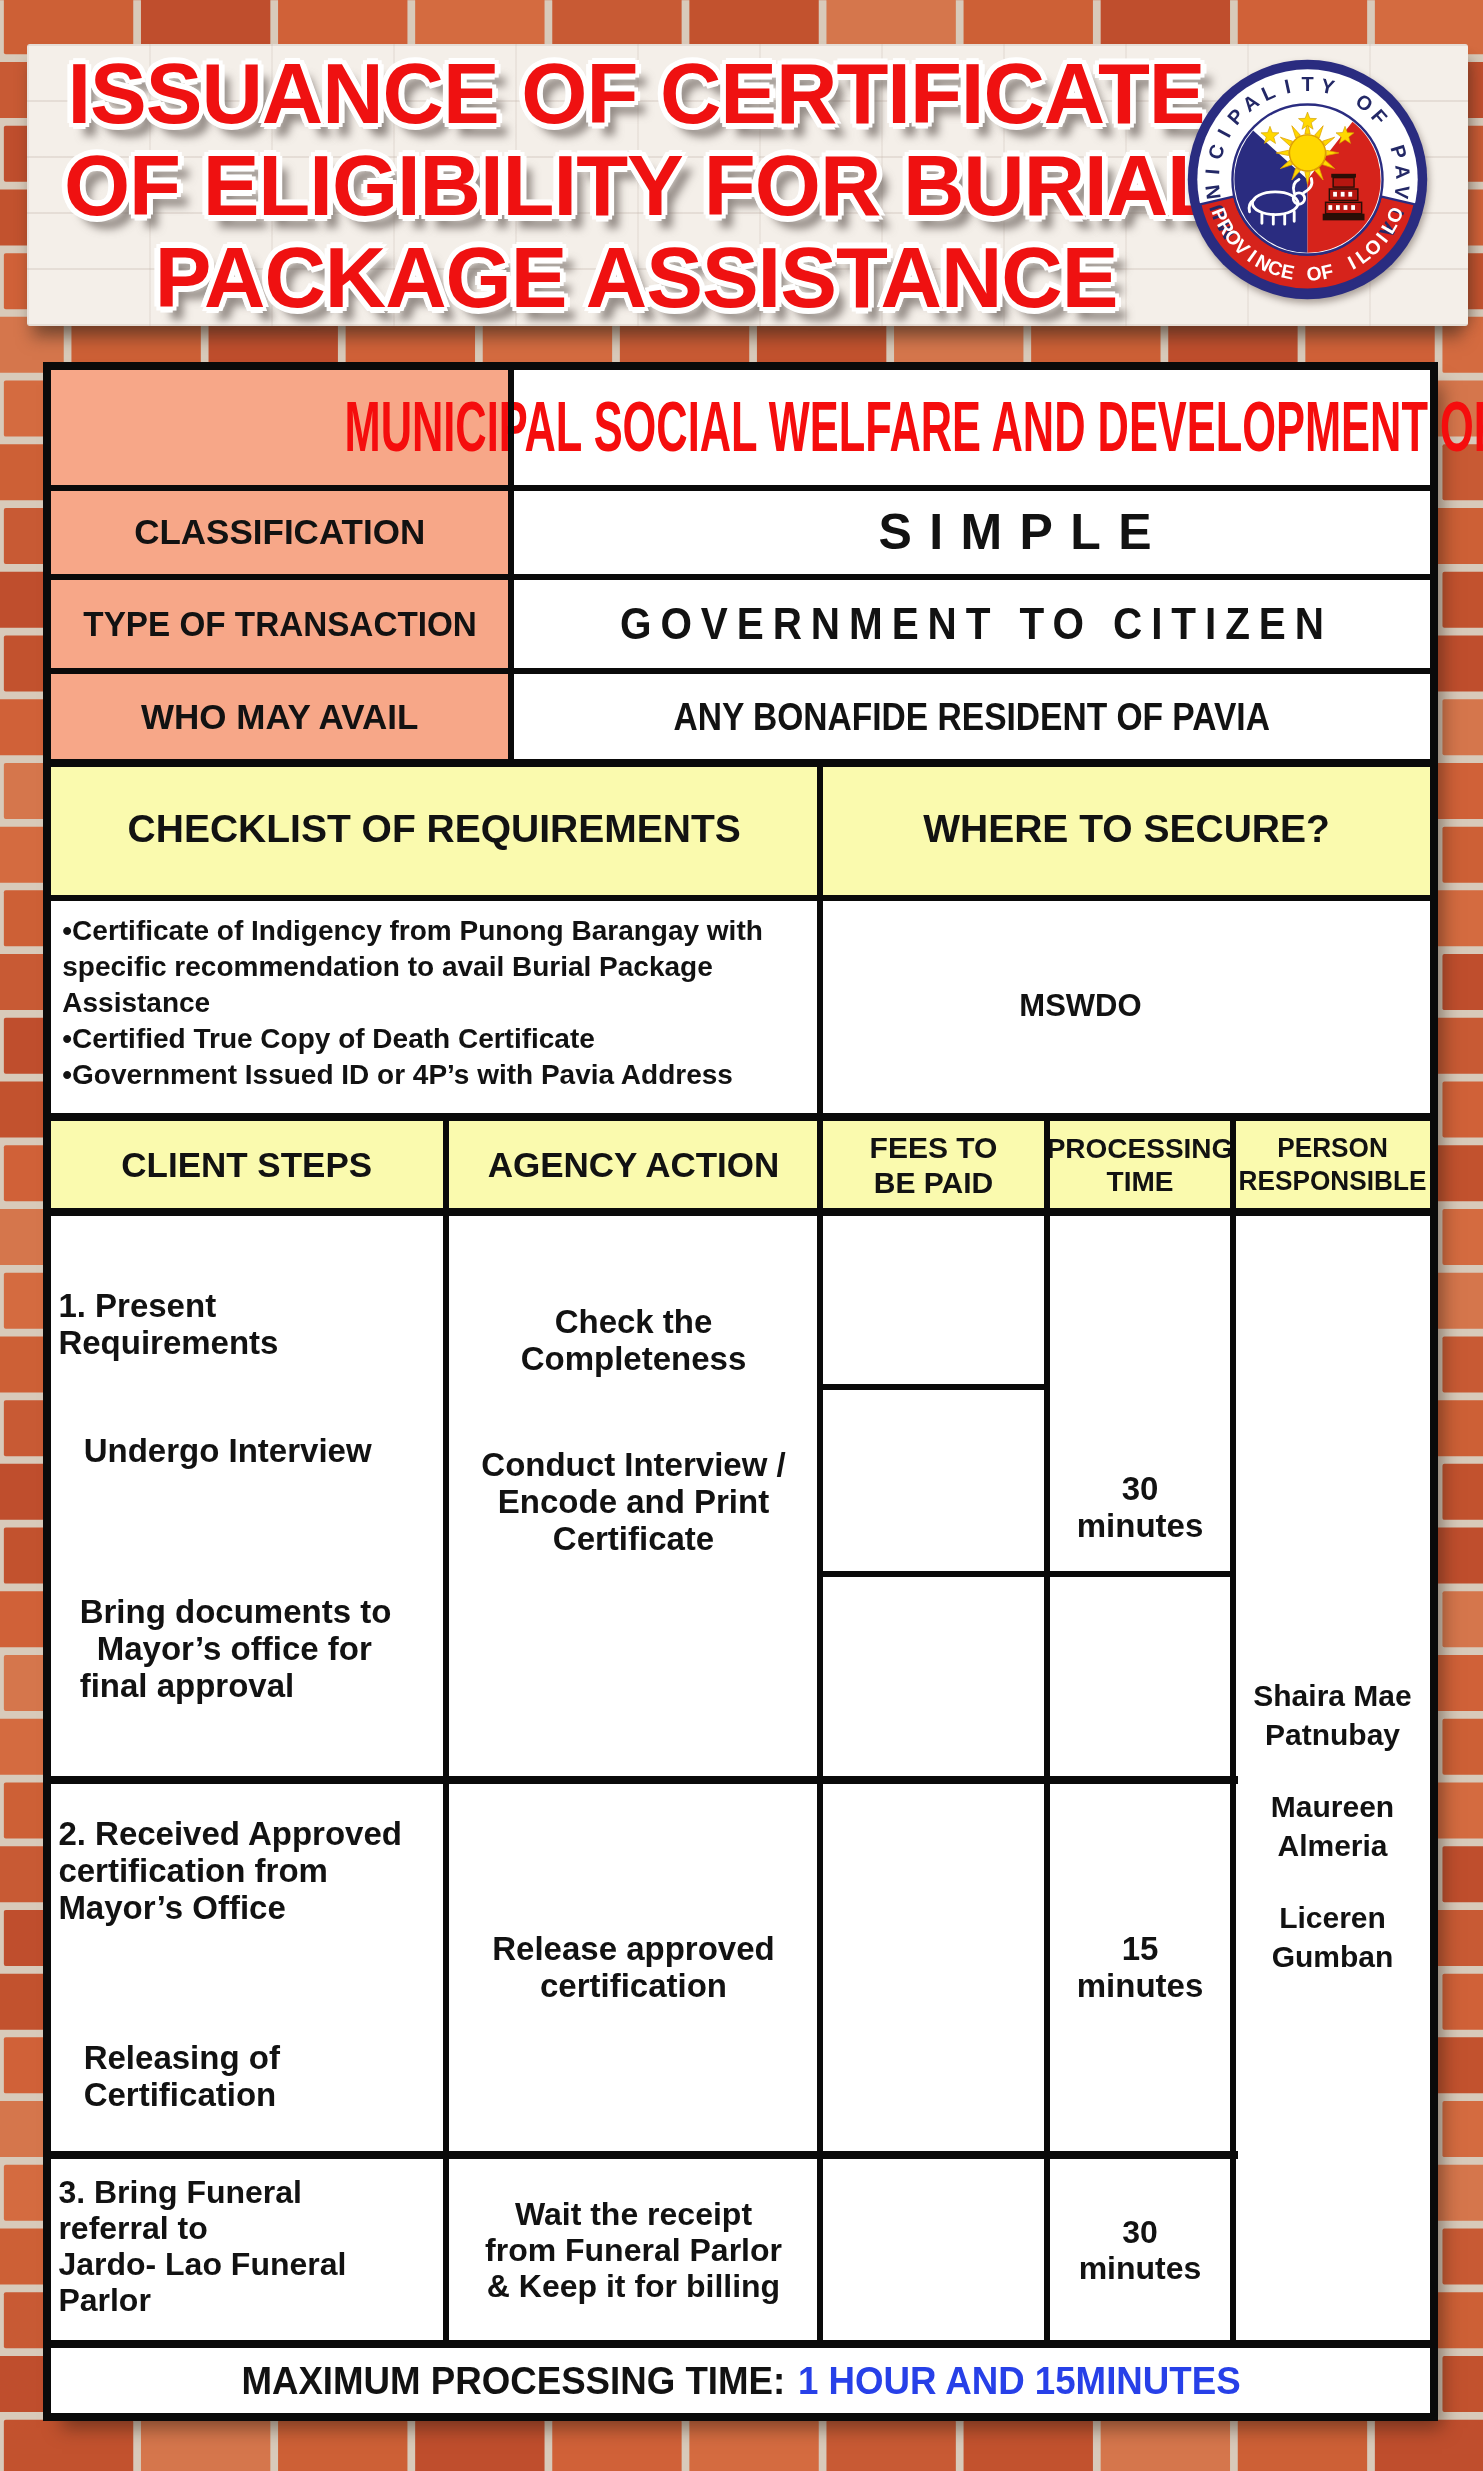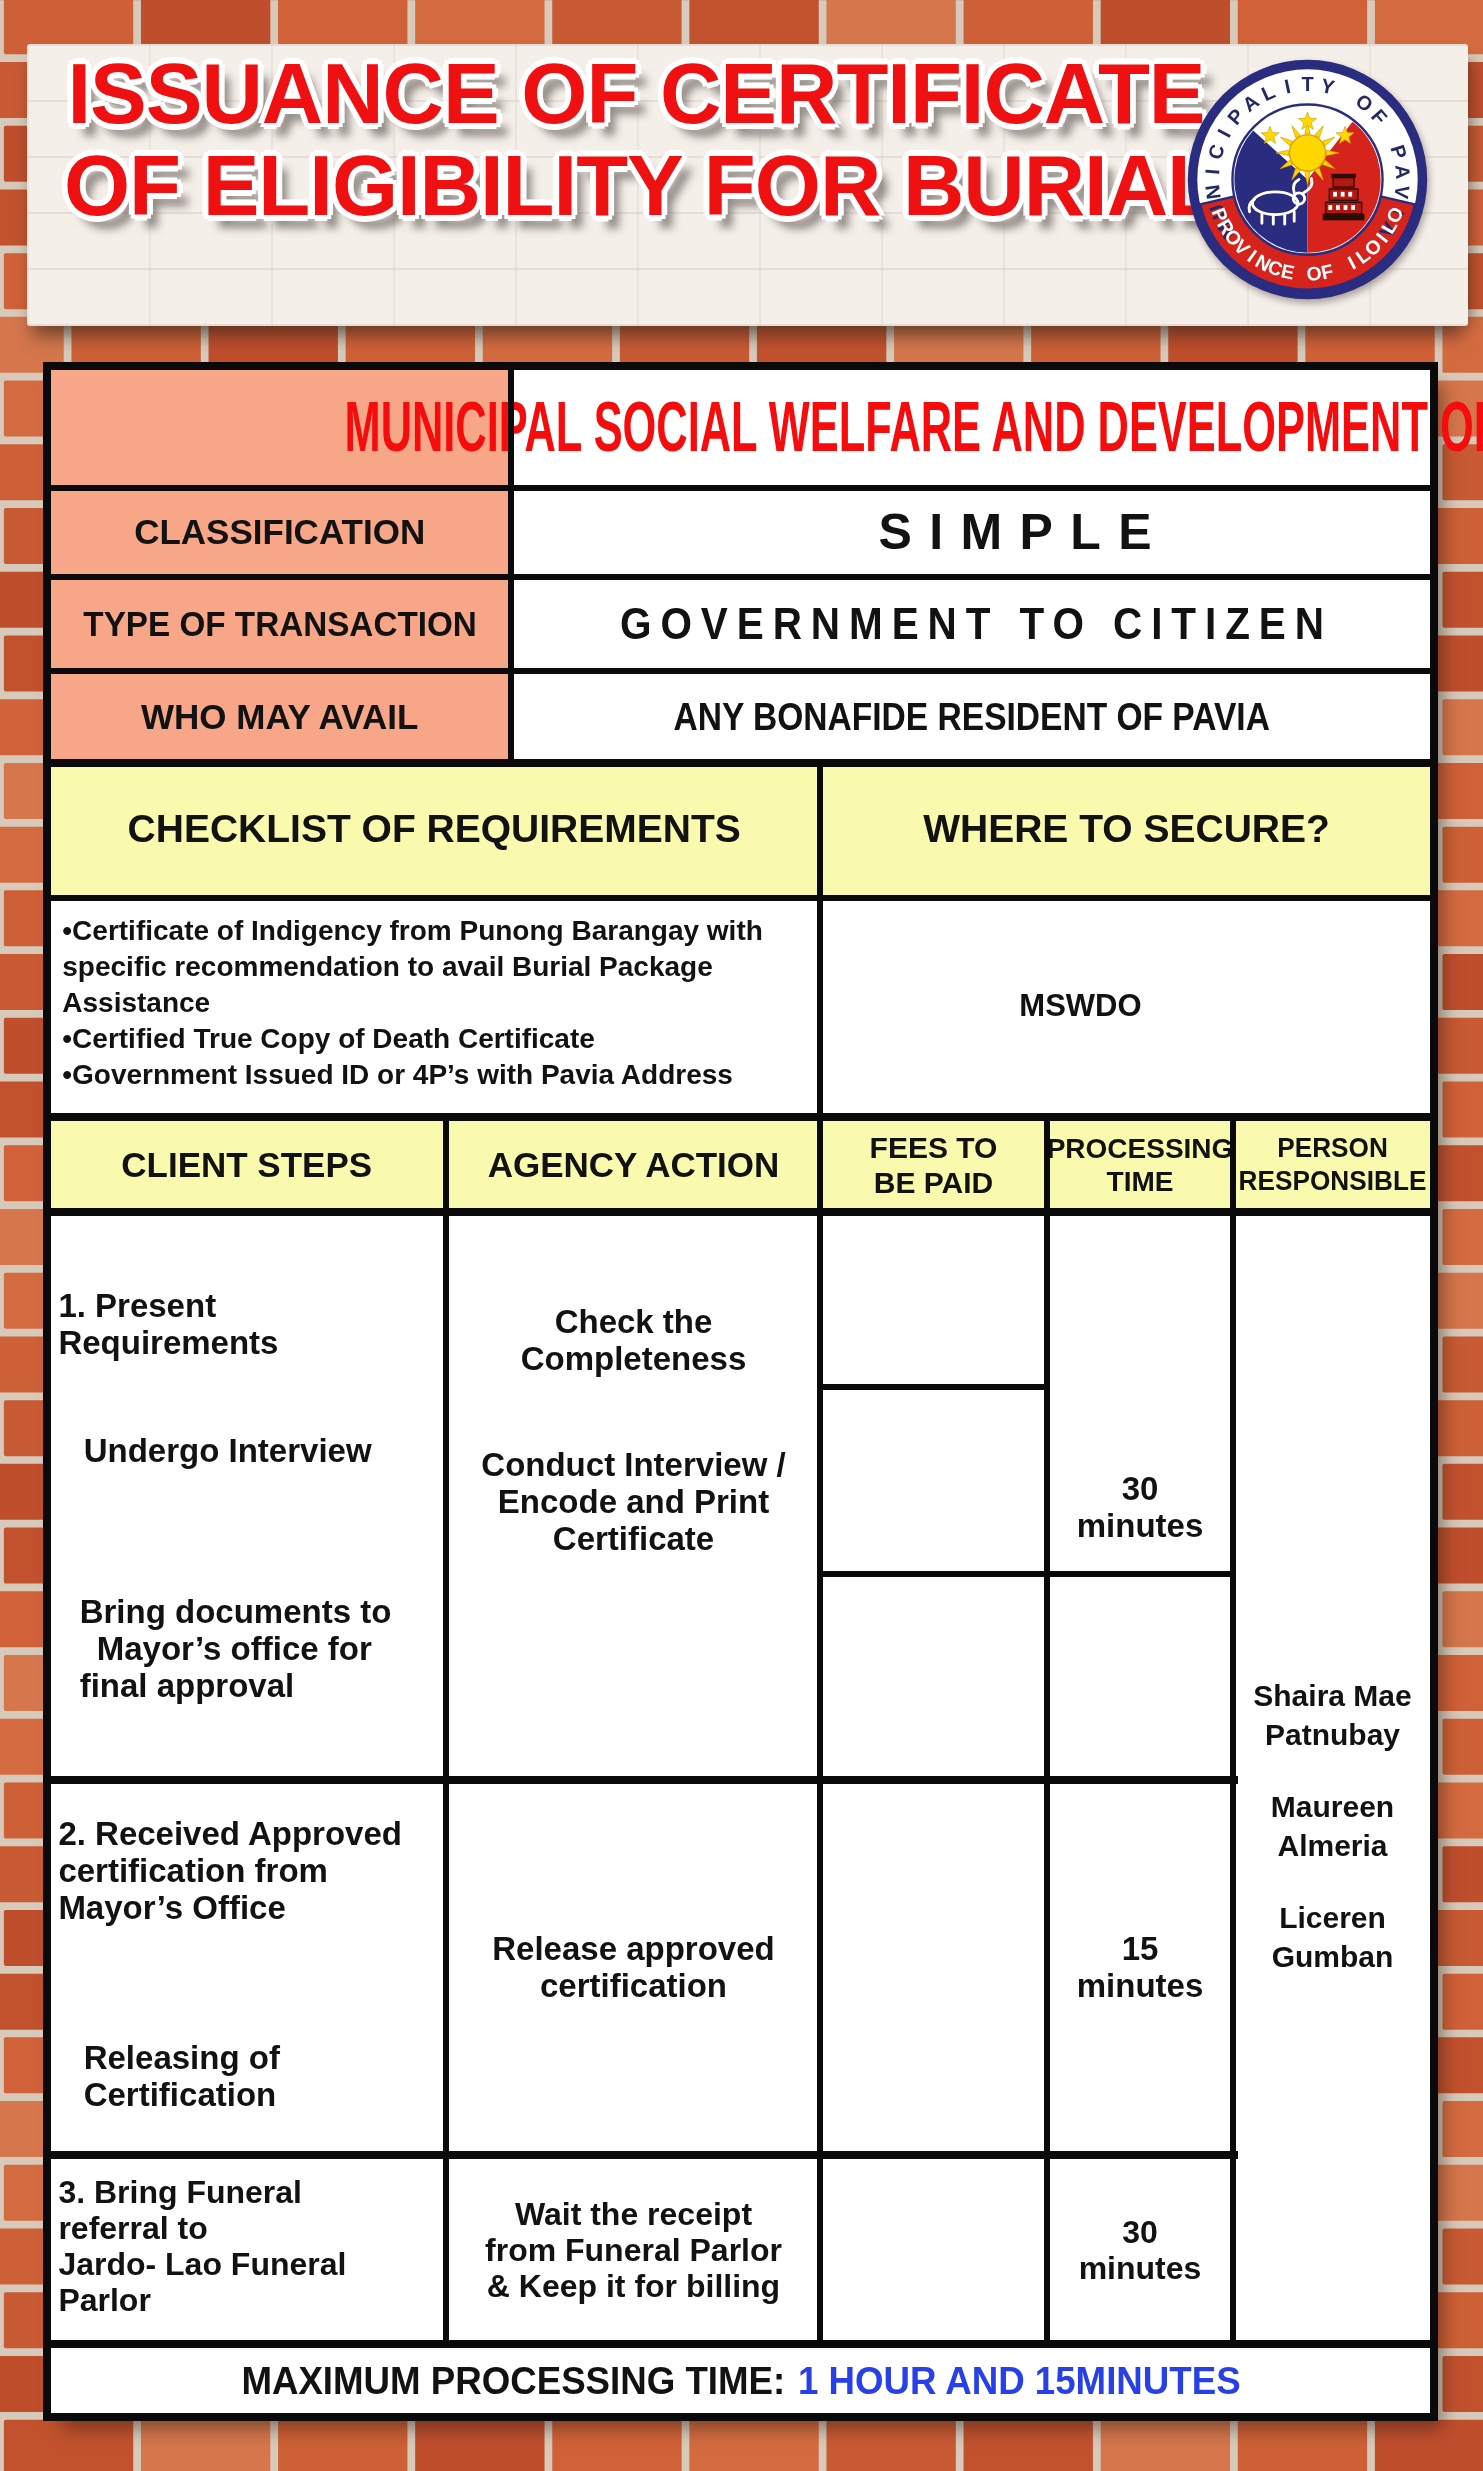--- a/index.html
+++ b/index.html
@@ -507,20 +507,21 @@
     <rect x="998" y="2506" width="134" height="58" rx="2" fill="#c2522e"></rect>
     <rect x="1140" y="2506" width="134" height="58" rx="2" fill="#d5764c"></rect>
     <rect x="1282" y="2506" width="134" height="58" rx="2" fill="#cd6036"></rect>
     <rect x="1424" y="2506" width="134" height="58" rx="2" fill="#bf4e2d"></rect>
   </svg>
 
 <div class="panel">
   <div class="title">
     <div>ISSUANCE OF CERTIFICATE</div>
     <div>OF ELIGIBILITY FOR BURIAL</div>
+    <div>PACKAGE ASSISTANCE</div>
   </div>
 
   <svg id="logo" viewBox="0 0 260 260">
     <circle cx="130" cy="130" r="126" fill="#2a2c80"></circle>
     <circle cx="130" cy="130" r="116" fill="#ffffff"></circle>
     <path d="M 243.0 156.1 A 116 116 0 0 1 17.0 156.1 L 53.0 147.8 A 79 79 0 0 0 207.0 147.8 Z" fill="#d6231b" stroke="#2a2c80" stroke-width="2.5"></path>
     <circle cx="130" cy="130" r="79" fill="#ffffff" stroke="#2a2c80" stroke-width="2.5"></circle>
     <path d="M130,130 L72.8,78.5 A77 77 0 0 0 130,207 Z" fill="#2a2c80"></path>
     <path d="M130,130 L177.4,69.3 A77 77 0 0 1 130,207 Z" fill="#d6231b"></path>
     <g id="sunrays">

